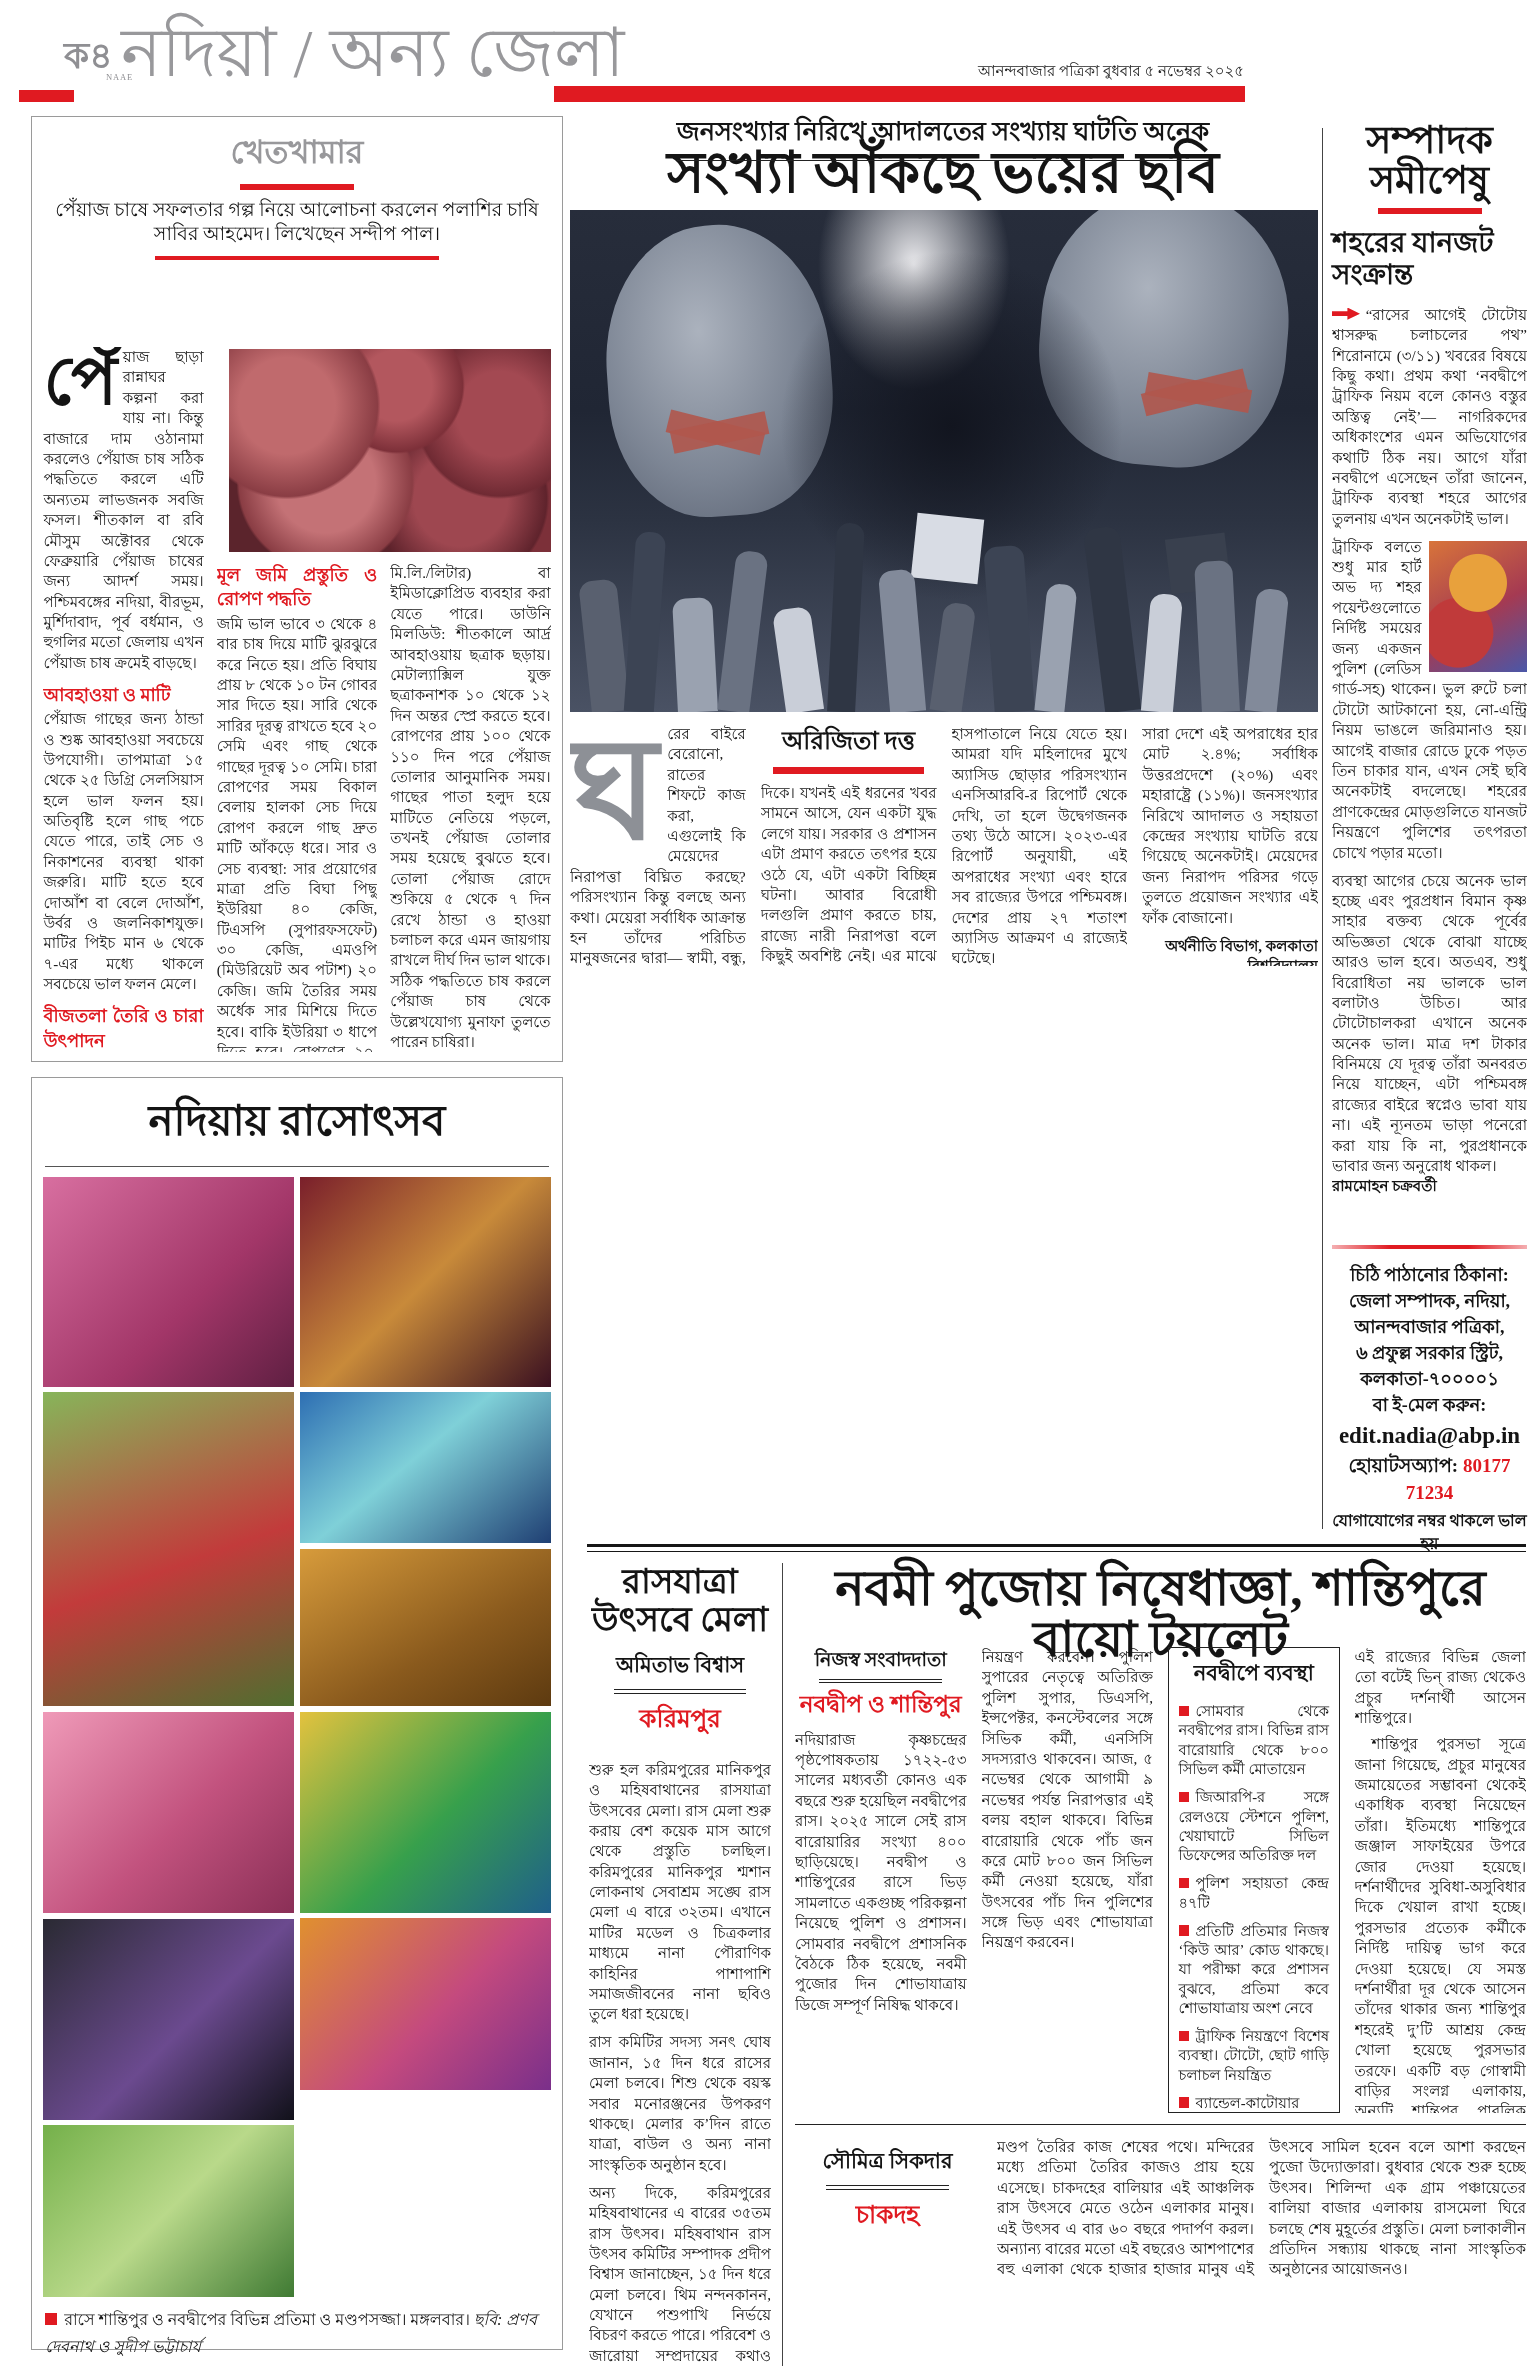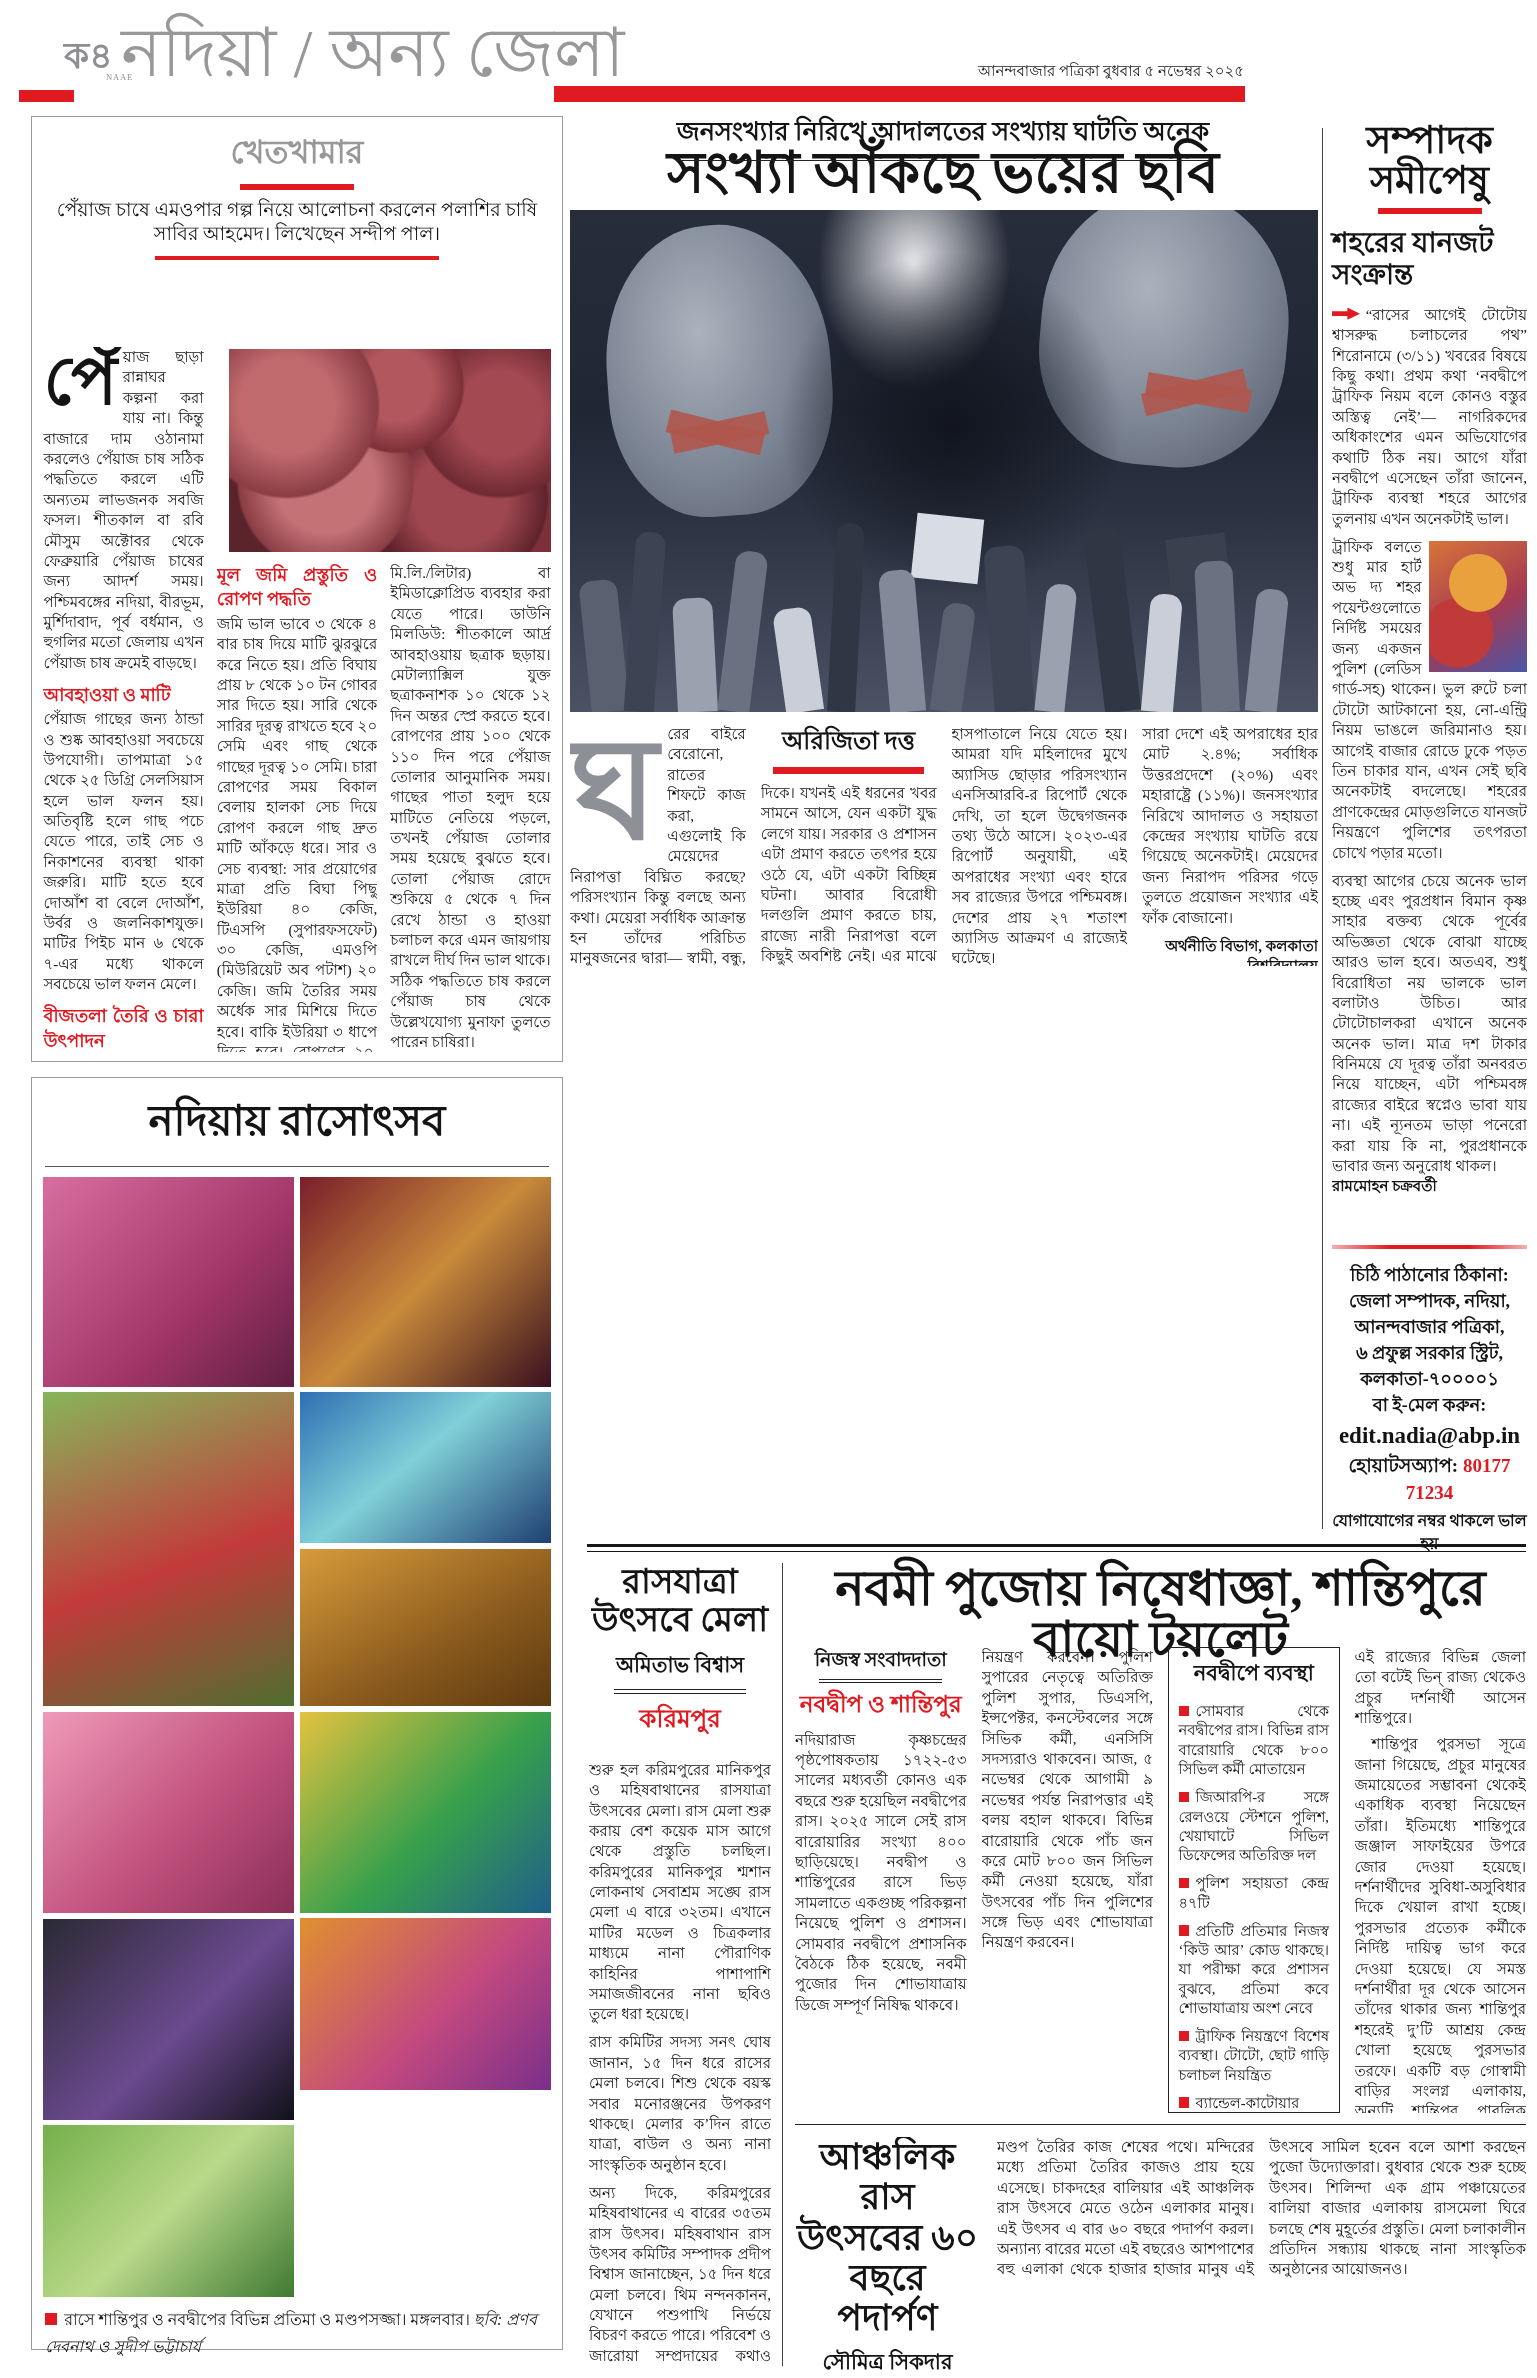--- a/index.html
+++ b/index.html
@@ -107,21 +107,21 @@
   <div class="abs page-code" style="left:64px;top:28px;">ক৪</div>
   <div class="abs zone-code" style="left:106px;top:72px;">NAAE</div>
   <div class="abs red-bar" style="left:19px;top:90px;width:55px;height:12.3px;"></div>
   <div class="abs section-title" style="left:121px;top:19px;">নদিয়া / অন্য জেলা</div>
   <div class="abs red-bar" style="left:554px;top:86px;width:691px;height:16px;"></div>
   <div class="abs dateline-top" style="left:852px;top:59px;width:392px;">আনন্দবাজার পত্রিকা বুধবার ৫ নভেম্বর ২০২৫</div>
 
   <div class="abs kk-box" style="left:31px;top:116px;width:532px;height:946px;">
     <div class="kk-label">খেতখামার</div>
     <div class="kk-label-rule"></div>
-    <div class="kk-stand">পেঁয়াজ চাষে এমওপার গল্প নিয়ে আলোচনা করলেন পলাশির চাষি সাবির আহমেদ। লিখেছেন সন্দীপ পাল।</div>
+    <div class="kk-stand">পেঁয়াজ চাষে সফলতার গল্প নিয়ে আলোচনা করলেন পলাশির চাষি সাবির আহমেদ। লিখেছেন সন্দীপ পাল।</div>
     <div class="kk-stand-rule"></div>
 
     <div class="abs kk-photo" style="left:197px;top:232px;width:322px;height:203px;"></div>
 
     <div class="abs kk-body" style="left:11.4px;top:230px;right:11.4px;bottom:9.5px;">
       <div class="kk-col body-txt">
         <span class="dropcap-lg">পেঁ</span><span>য়াজ ছাড়া রান্নাঘর কল্পনা করা যায় না। কিন্তু বাজারে দাম ওঠানামা করলেও পেঁয়াজ চাষ সঠিক পদ্ধতিতে করলে এটি অন্যতম লাভজনক সবজি ফসল। শীতকাল বা রবি মৌসুম অক্টোবর থেকে ফেব্রুয়ারি পেঁয়াজ চাষের জন্য আদর্শ সময়। পশ্চিমবঙ্গের নদিয়া, বীরভূম, মুর্শিদাবাদ, পূর্ব বর্ধমান, ও হুগলির মতো জেলায় এখন পেঁয়াজ চাষ ক্রমেই বাড়ছে।</span>
         <div class="red-subhead">আবহাওয়া ও মাটি</div>
         <div>পেঁয়াজ গাছের জন্য ঠান্ডা ও শুষ্ক আবহাওয়া সবচেয়ে উপযোগী। তাপমাত্রা ১৫ থেকে ২৫ ডিগ্রি সেলসিয়াস হলে ভাল ফলন হয়। অতিবৃষ্টি হলে গাছ পচে যেতে পারে, তাই সেচ ও নিকাশনের ব্যবস্থা থাকা জরুরি। মাটি হতে হবে দোআঁশ বা বেলে দোআঁশ, উর্বর ও জলনিকাশযুক্ত। মাটির পিইচ মান ৬ থেকে ৭-এর মধ্যে থাকলে সবচেয়ে ভাল ফলন মেলে।</div>
         <div class="red-subhead">বীজতলা তৈরি ও চারা উৎপাদন</div>
@@ -288,21 +288,20 @@
     </div>
     <div class="nb-col body-txt">
       <div>এই রাজ্যের বিভিন্ন জেলা তো বটেই ভিন্ রাজ্য থেকেও প্রচুর দর্শনার্থী আসেন শান্তিপুরে।</div>
       <div style="margin-top:5.7px;text-indent:17px;">শান্তিপুর পুরসভা সূত্রে জানা গিয়েছে, প্রচুর মানুষের জমায়েতের সম্ভাবনা থেকেই একাধিক ব্যবস্থা নিয়েছেন তাঁরা। ইতিমধ্যে শান্তিপুরে জঞ্জাল সাফাইয়ের উপরে জোর দেওয়া হয়েছে। দর্শনার্থীদের সুবিধা-অসুবিধার দিকে খেয়াল রাখা হচ্ছে। পুরসভার প্রত্যেক কর্মীকে নির্দিষ্ট দায়িত্ব ভাগ করে দেওয়া হয়েছে। যে সমস্ত দর্শনার্থীরা দূর থেকে আসেন তাঁদের থাকার জন্য শান্তিপুর শহরেই দু’টি আশ্রয় কেন্দ্র খোলা হয়েছে পুরসভার তরফে। একটি বড় গোস্বামী বাড়ির সংলগ্ন এলাকায়, অন্যটি শান্তিপুর পাবলিক লাইব্রেরি মাঠে। পুরসভার তরফে তৈরি থাকছে সাতটি স্বাস্থ্য শিবির। আপৎকালীন পরিস্থিতিতে চিকিৎসা করা হবে। শান্তিপুর স্টেট জেনারেল হাসপাতালেও স্বাস্থ্য পরিষেবার যাবতীয় ব্যবস্থা মজুত থাকছে। শহরে সিসি ক্যামেরার সংখ্যা বাড়ানো হয়েছে। দর্শনার্থীদের কথা মাথায় রেখে শহরে বায়ো-টয়লেটের সংখ্যা বৃদ্ধি করছে পুরসভা।</div>
     </div>
   </div>
 
   <div class="abs" style="left:795px;top:2124px;width:731px;height:1.4px;background:#222;"></div>
   <div class="abs" style="left:795px;top:2137px;width:731px;height:233px;display:flex;gap:17px;overflow:hidden;">
     <div style="width:185px;flex:0 0 auto;">
-      <div class="an-headline">আঞ্চলিক রাস উৎসবের ৬০ বছরে পদার্পণ</div>
       <div class="byline" style="margin-top:7.6px;">সৌমিত্র সিকদার</div>
       <div class="thin-rules" style="width:123px;"></div>
       <div class="dateline">চাকদহ</div>
 
     </div>
     <div class="two-col body-txt" style="flex:1;overflow:hidden;">মণ্ডপ তৈরির কাজ শেষের পথে। মন্দিরের মধ্যে প্রতিমা তৈরির কাজও প্রায় হয়ে এসেছে। চাকদহের বালিয়ার এই আঞ্চলিক রাস উৎসবে মেতে ওঠেন এলাকার মানুষ। এই উৎসব এ বার ৬০ বছরে পদার্পণ করল। অন্যান্য বারের মতো এই বছরেও আশপাশের বহু এলাকা থেকে হাজার হাজার মানুষ এই উৎসবে সামিল হবেন বলে আশা করছেন পুজো উদ্যোক্তারা। বুধবার থেকে শুরু হচ্ছে উৎসব। শিলিন্দা এক গ্রাম পঞ্চায়েতের বালিয়া বাজার এলাকায় রাসমেলা ঘিরে চলছে শেষ মুহূর্তের প্রস্তুতি। মেলা চলাকালীন প্রতিদিন সন্ধ্যায় থাকছে নানা সাংস্কৃতিক অনুষ্ঠানের আয়োজনও।</div>
   </div>
 
 </div>
 

